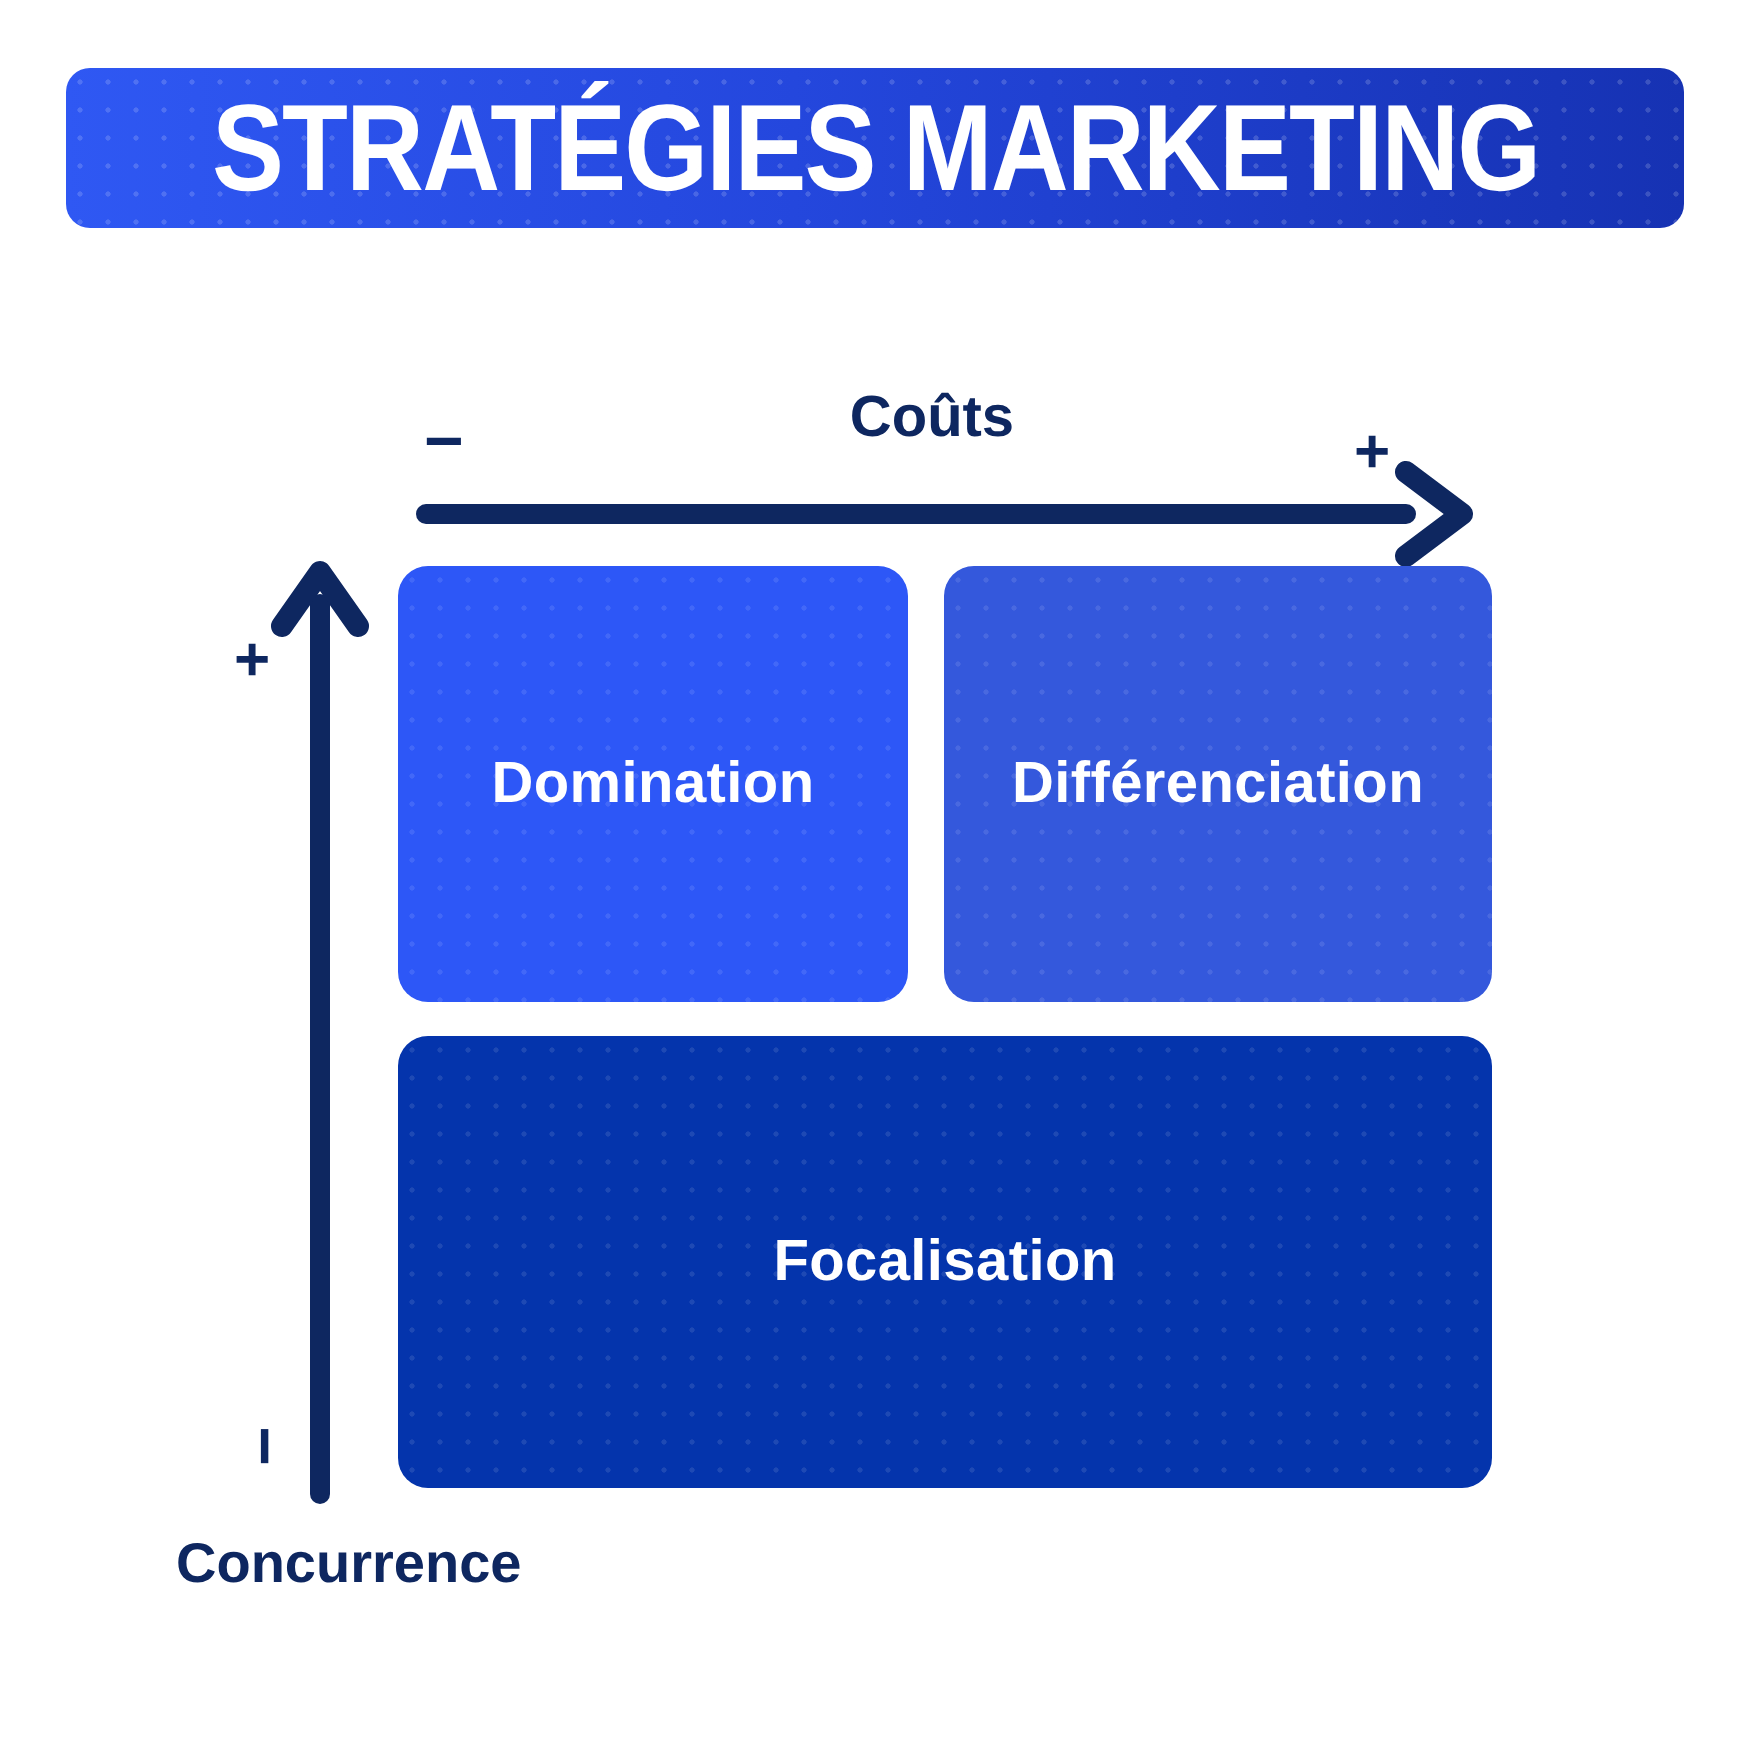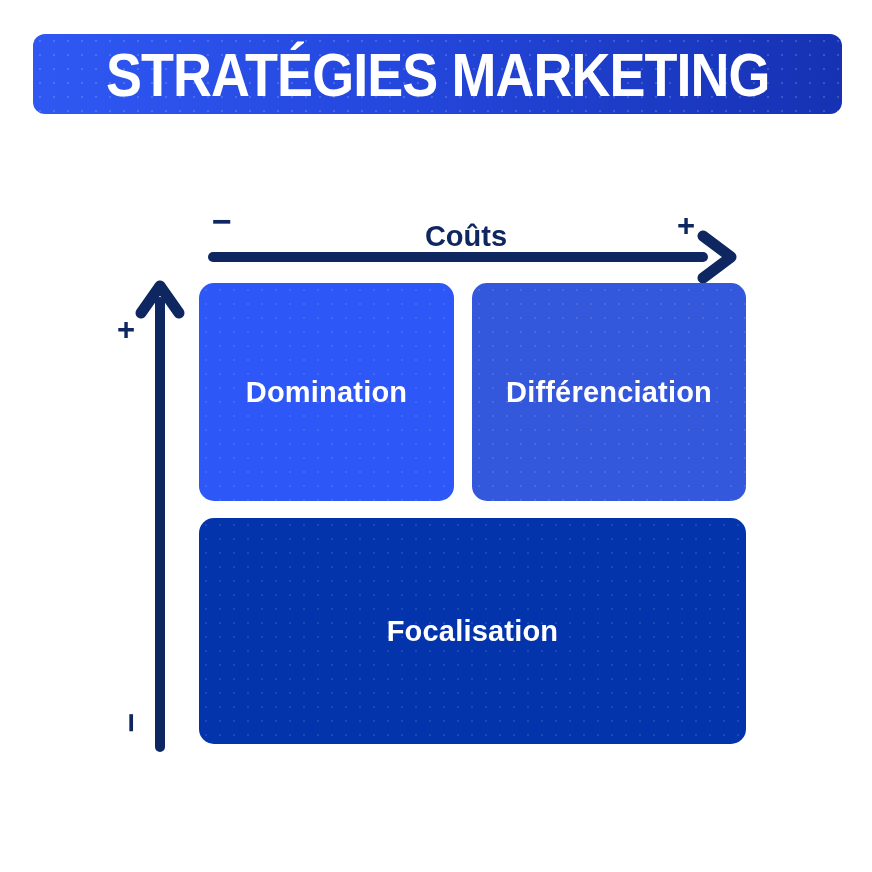--- a/index.html
+++ b/index.html
@@ -55,21 +55,20 @@
     position: absolute;
     color: #0e2760;
     font-weight: 700;
   }
   .x-label {
     left: 366px;
     top: 193px;
     width: 200px;
     text-align: center;
     font-size: 29px;
-    margin-top: 27px;
   }
   .x-minus {
     left: 212px;
     top: 204px;
     font-size: 34px;
     line-height: 34px;
   }
   .x-plus {
     left: 677px;
     top: 209px;
@@ -155,20 +154,21 @@
 
   <div class="banner">
     <h1>STRATÉGIES MARKETING</h1>
   </div>
 
   <div class="axis-text x-label">Coûts</div>
   <div class="axis-text x-minus">−</div>
   <div class="axis-text x-plus">+</div>
   <div class="axis-text y-plus">+</div>
   <div class="axis-text y-minus-tick">−</div>
+  <div class="axis-text y-label">Concurrence</div>
 
   <svg class="arrows" viewBox="0 0 872 872">
 
     <path d="M213 257 H703" stroke="#0e2760" stroke-width="10" stroke-linecap="round" fill="none"></path>
     <path d="M703 236 L731 257 L703 278" stroke="#0e2760" stroke-width="11" stroke-linecap="round" stroke-linejoin="round" fill="none"></path>
 
     <path d="M160 747 V302" stroke="#0e2760" stroke-width="10" stroke-linecap="round" fill="none"></path>
     <path d="M141 313 L160 286 L179 313" stroke="#0e2760" stroke-width="11" stroke-linecap="round" stroke-linejoin="round" fill="none"></path>
   </svg>
 

